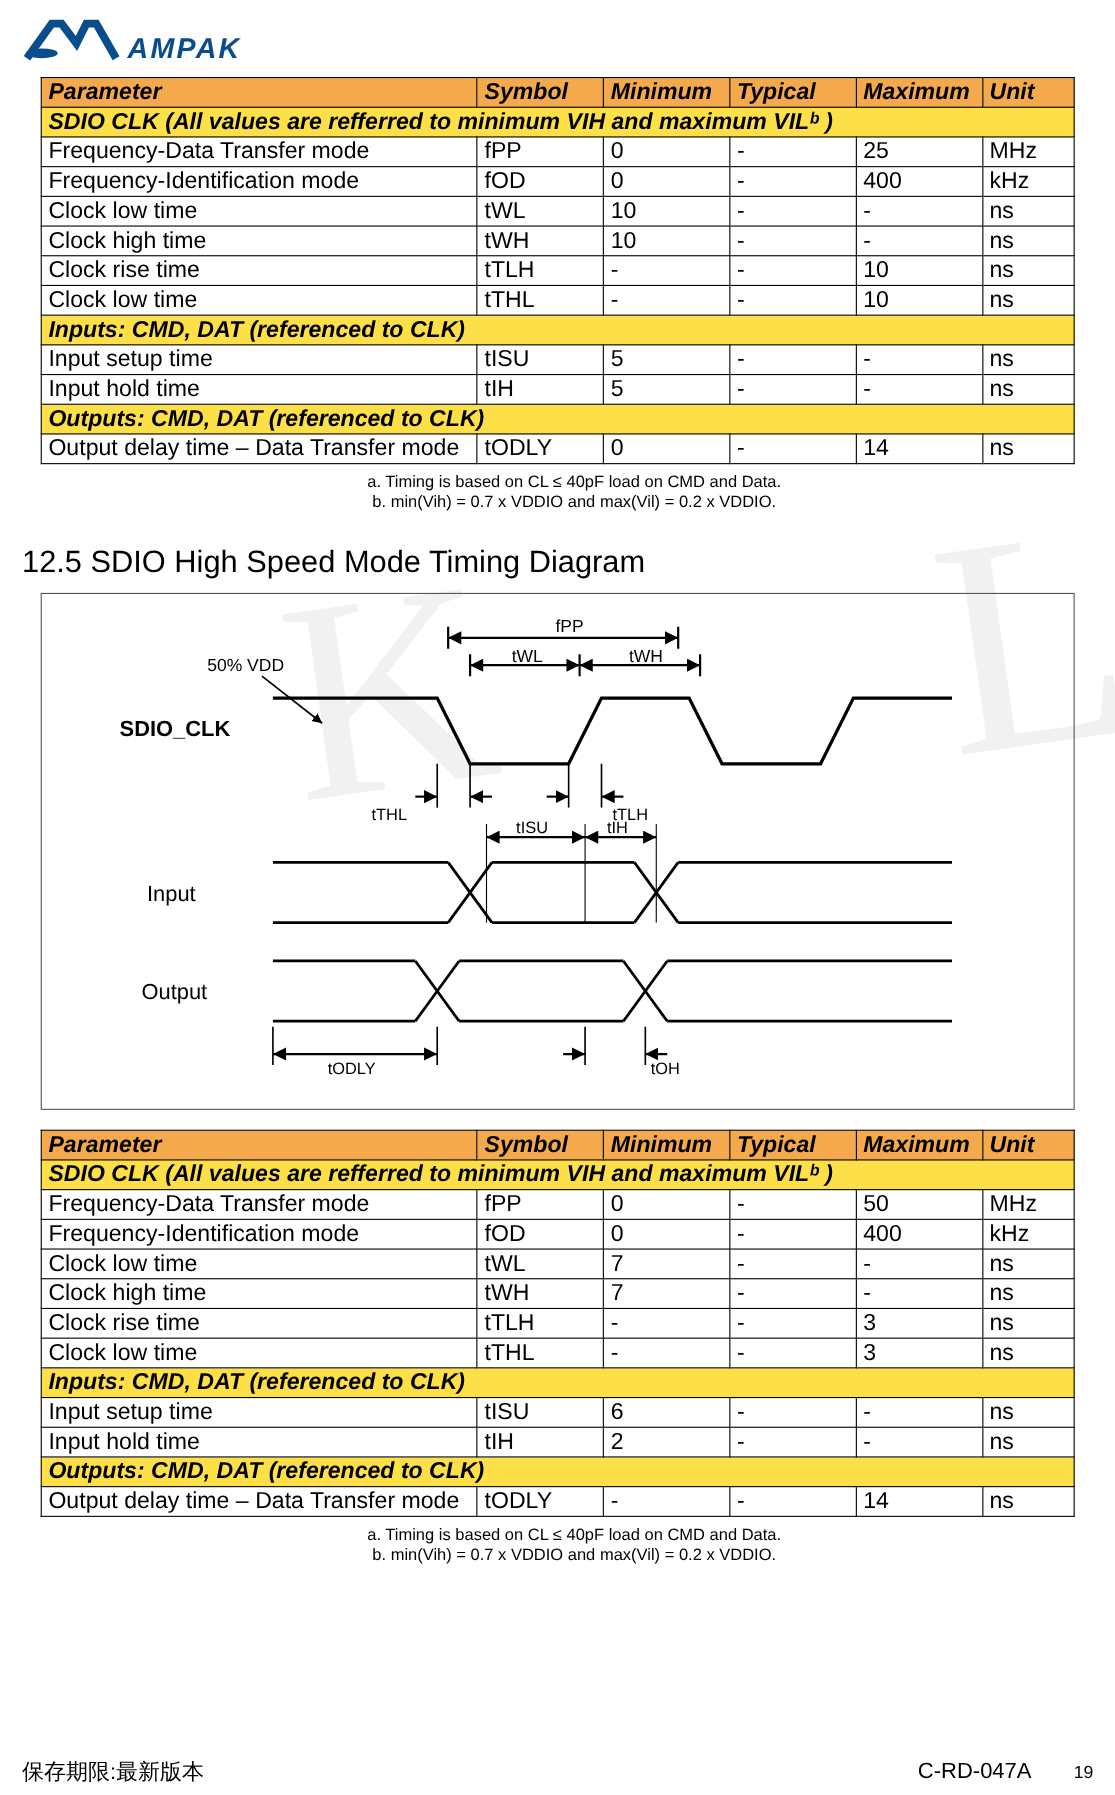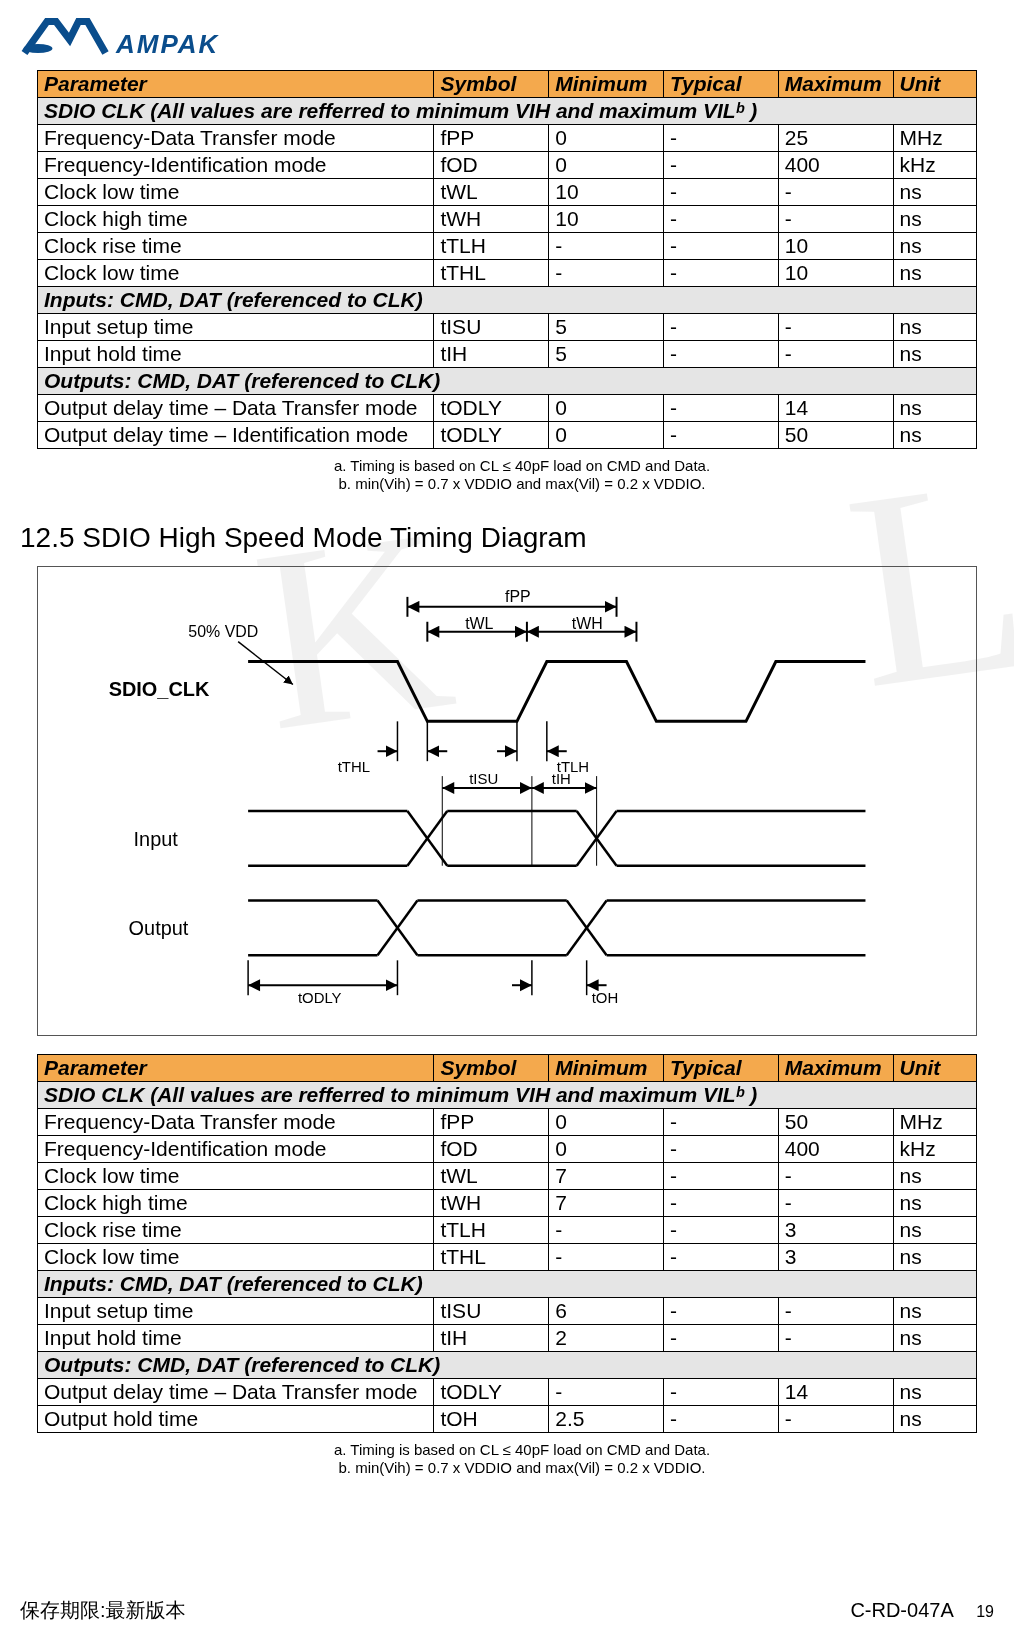--- a/index.html
+++ b/index.html
@@ -41,21 +41,21 @@
     vertical-align: middle;
     background:#fff;
   }
   table.spec tr.header th {
     background: #f4a94d;
     font-style: italic;
     font-weight: bold;
     color:#000;
   }
   table.spec tr.section td {
-    background: #e5e5e5;
+    background: #fde047;
     font-style: italic;
     font-weight: bold;
     color:#000;
   }
   table.spec tr.header th.param { width: 380px; }
   table.spec tr.header th.sym { width: 110px; }
   table.spec tr.header th.min { width: 110px; }
   table.spec tr.header th.typ { width: 110px; }
   table.spec tr.header th.max { width: 110px; }
   table.spec tr.header th.unit { width: 80px; }
@@ -87,21 +87,21 @@
   .page-footer {
     position: absolute;
     bottom: 8px;
     left: 20px;
     right: 20px;
     display: flex;
     justify-content: space-between;
     align-items: center;
     font-size: 20px;
   }
-  .page-num { font-size: 16px; margin-left: 18px;}
+  .page-num { font-size: 16px; margin-left: 34px;}
 </style>
 </head>
 <body>
 
 <div class="watermark wm1">K</div>
 <div class="watermark wm2">L</div>
 <div class="watermark wm3">K</div>
 
 <div class="logo-row">
   <svg class="logo-svg" viewBox="0 0 100 50">
@@ -203,28 +203,20 @@
         <td colspan="6">Outputs: CMD, DAT (referenced to CLK)</td>
       </tr>
   </tbody>
     <tbody id="t1r3">
       <tr>
         <td>Output delay time – Data Transfer mode</td>
         <td>tODLY</td>
         <td>0</td>
         <td>-</td>
         <td>14</td>
-        <td>ns</td>
-      </tr>
-      <tr>
-        <td>Output delay time – Identification mode</td>
-        <td>tODLY</td>
-        <td>0</td>
-        <td>-</td>
-        <td>50</td>
         <td>ns</td>
       </tr>
     </tbody>
 </table>
 <div class="footnotes">
   <div>a. Timing is based on CL ≤ 40pF load on CMD and Data.</div>
   <div>b. min(Vih) = 0.7 x VDDIO and max(Vil) = 0.2 x VDDIO.</div>
 </div>
 
 <h2 class="section-heading">12.5 SDIO High Speed Mode Timing Diagram</h2>
@@ -408,28 +400,20 @@
   </tbody>
     <tbody id="t2r3">
       <tr>
         <td>Output delay time – Data Transfer mode</td>
         <td>tODLY</td>
         <td>-</td>
         <td>-</td>
         <td>14</td>
         <td>ns</td>
       </tr>
-      <tr>
-        <td>Output hold time</td>
-        <td>tOH</td>
-        <td>2.5</td>
-        <td>-</td>
-        <td>-</td>
-        <td>ns</td>
-      </tr>
     </tbody>
 </table>
 <div class="footnotes">
   <div>a. Timing is based on CL ≤ 40pF load on CMD and Data.</div>
   <div>b. min(Vih) = 0.7 x VDDIO and max(Vil) = 0.2 x VDDIO.</div>
 </div>
 
 <div class="page-footer">
   <span>保存期限:最新版本</span>
   <span>

